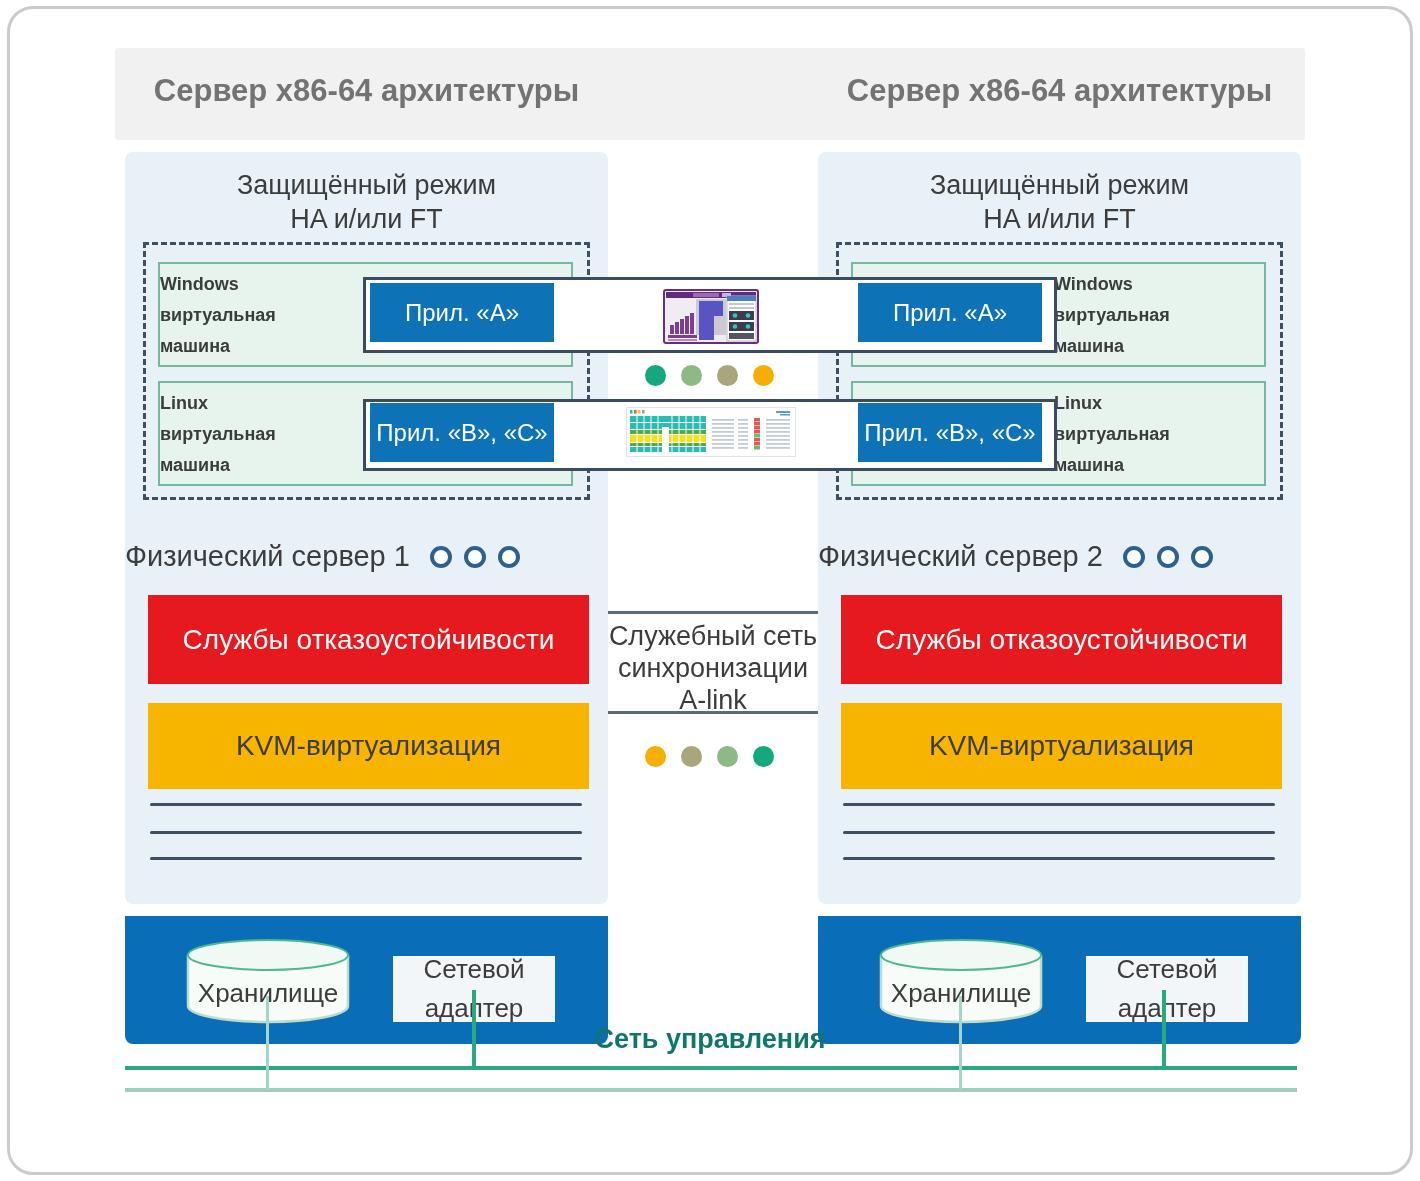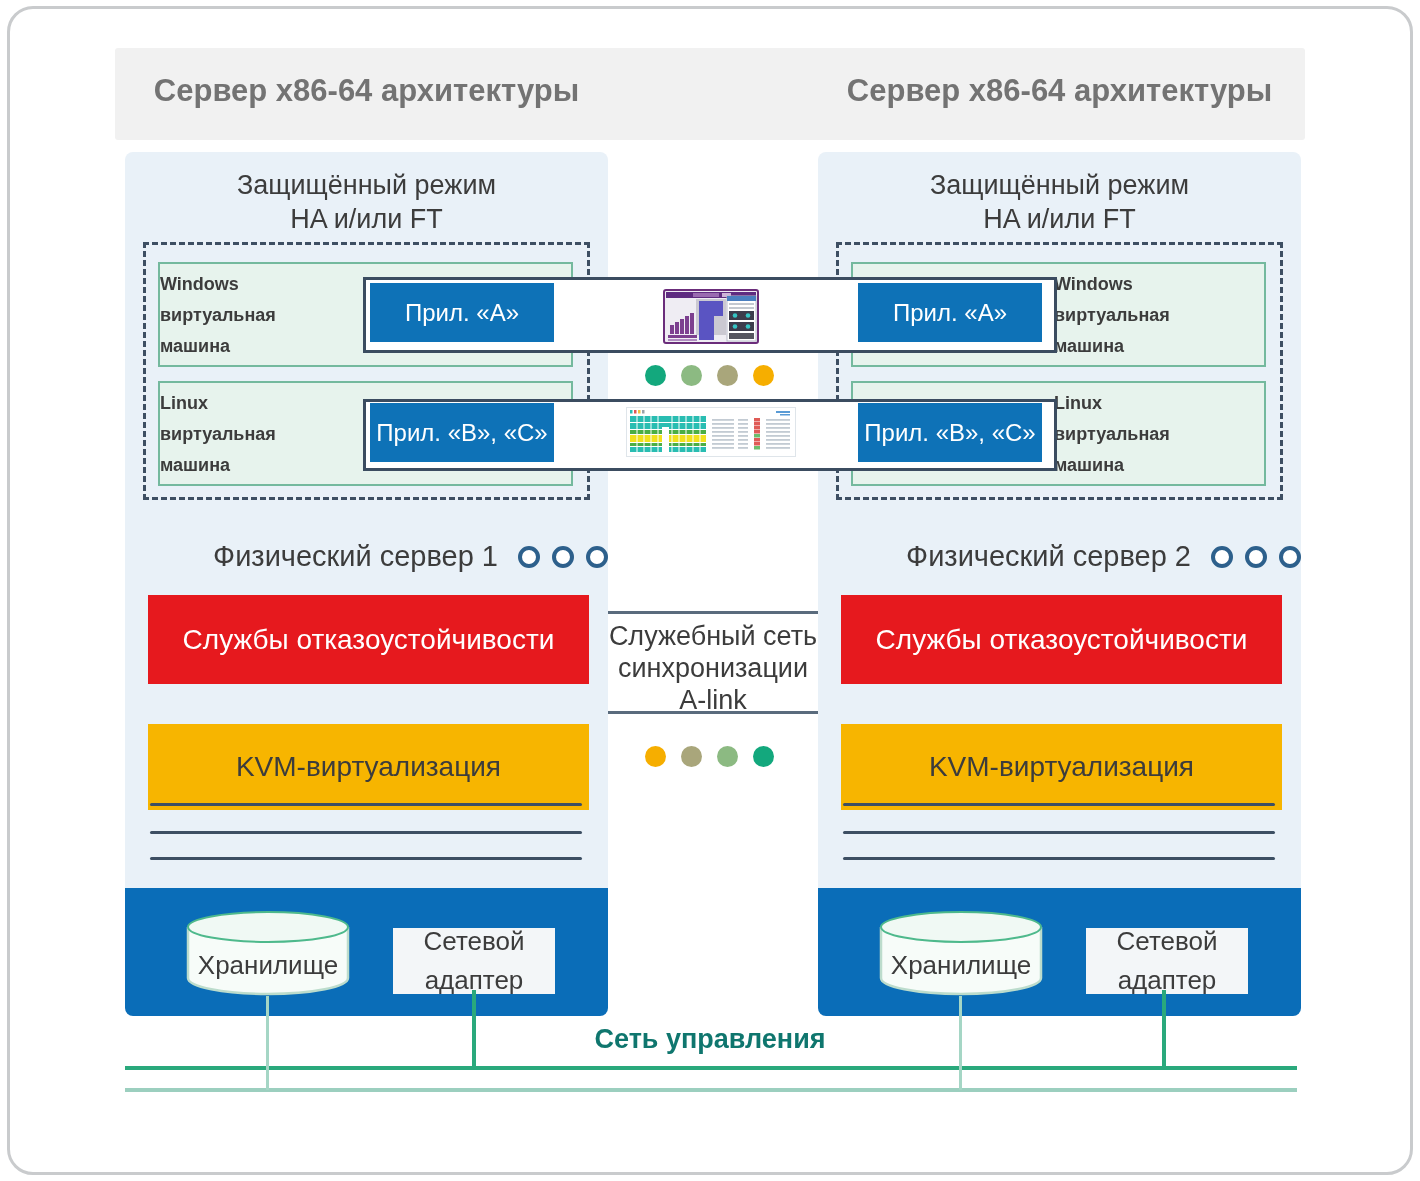--- a/index.html
+++ b/index.html
@@ -12,31 +12,31 @@
   .ht-left{left:125px;} .ht-right{left:818px;}
 
   .panel{top:152px;width:483px;height:752px;background:#e9f1f8;border-radius:8px;z-index:1;}
   #panel-left{left:125px;} #panel-right{left:818px;}
   .protected-title{left:0;top:16px;width:100%;text-align:center;font-size:27px;line-height:34px;white-space:pre-line;}
   .dashed-box{left:18px;top:90px;width:441px;height:252px;border:3px dashed #3d4f63;}
   .vm-box{left:33px;width:411px;height:101px;background:#e7f3ed;border:2px solid #74b99e;}
   .vm-windows{top:110px;} .vm-linux{top:229px;}
   .vm-label{top:50%;transform:translateY(-50%);width:210px;text-align:left;font-size:18px;line-height:31px;white-space:pre-line;font-weight:bold;}
   .label-left{left:0;} .label-right{right:0;}
-  .phys-row{left:0;top:388px;width:100%;display:flex;justify-content:flex-end;align-items:center;gap:20px;}
+  .phys-row{left:0;top:388px;width:100%;display:flex;justify-content:flex-start;align-items:center;gap:20px;}
   .phys-title{font-size:29px;}
   .rings{display:flex;gap:12px;align-items:center;}
   .ring{width:14px;height:14px;border:4px solid #2d608c;border-radius:50%;background:#fff;}
   .red-bar{left:23px;top:443px;width:441px;height:89px;background:#e6191e;color:#fff;
            display:flex;align-items:center;justify-content:center;font-size:28px;}
-  .yellow-bar{left:23px;top:572px;width:441px;height:86px;background:#f7b500;color:#3c3c3c;
+  .yellow-bar{left:23px;top:551px;width:441px;height:86px;background:#f7b500;color:#3c3c3c;
            display:flex;align-items:center;justify-content:center;font-size:28px;}
   .hline{left:25px;width:432px;height:3px;background:#3d4f63;border-radius:2px;}
   .hl1{top:651px;} .hl2{top:679px;} .hl3{top:705px;}
-  .blue-bottom{left:0;top:736px;width:483px;height:128px;background:#0a6db8;border-radius:0 0 8px 8px;}
+  .blue-bottom{left:0;top:764px;width:483px;height:128px;background:#0a6db8;border-radius:0 0 8px 8px;}
   .cylinder{left:58px;top:20px;width:170px;height:94px;}
   .cyl-label{left:0;top:42px;width:100%;text-align:center;font-size:26px;color:#3c3c3c;}
   .adapter{left:268px;top:40px;width:162px;height:66px;background:#f3f6f8;display:flex;align-items:center;
            justify-content:center;font-size:26px;line-height:39px;white-space:pre-line;text-align:center;}
 
   .band{left:363px;width:688px;background:#ffffff;border:3px solid #3b4c60;z-index:2;}
   .band1{top:277px;height:70px;} .band2{top:399px;height:66px;}
   .app-btn{width:184px;height:59px;background:#0e72b7;color:#fff;display:flex;align-items:center;
            justify-content:center;font-size:24px;z-index:3;}
   .btn-la{left:370px;top:283px;} .btn-lbc{left:370px;top:403px;}

